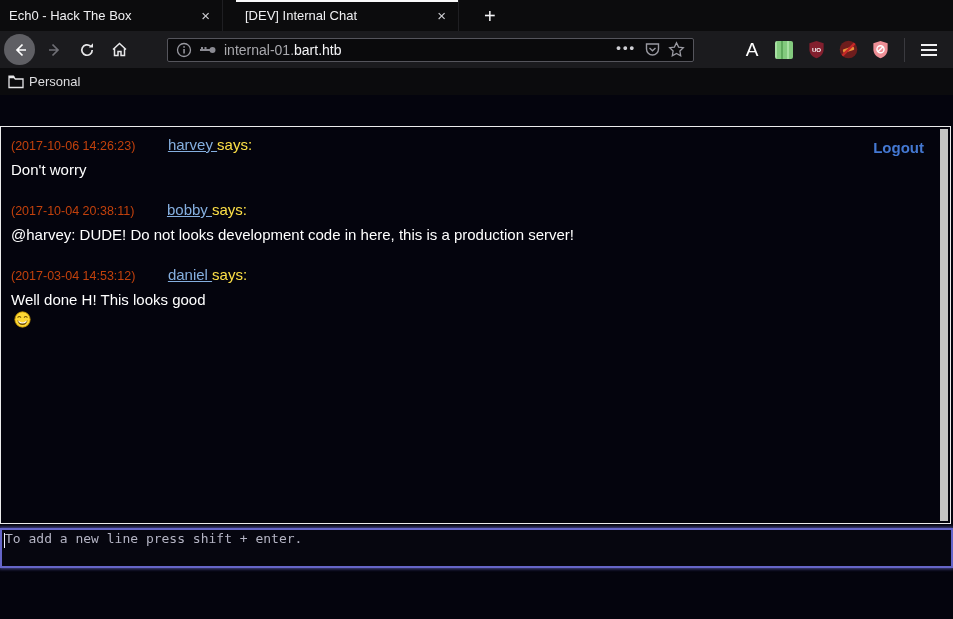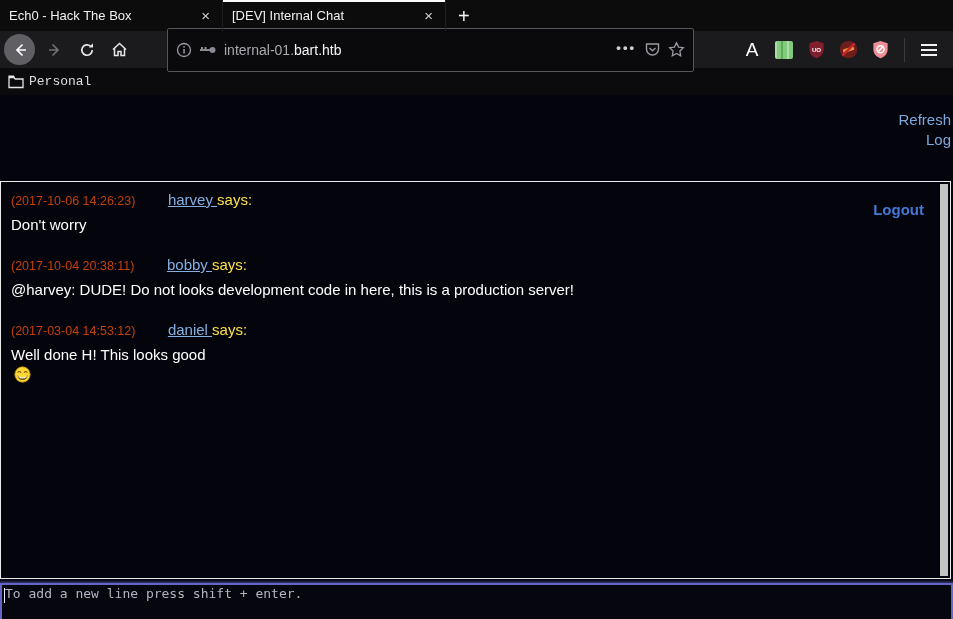--- a/index.html
+++ b/index.html
@@ -1,55 +1,55 @@
 <!DOCTYPE html>
 <html><head>
 <meta charset="utf-8">
 <style>
   * { margin:0; padding:0; box-sizing:border-box; }
   html,body { width:953px; height:619px; overflow:hidden; background:#04040d;
               font-family:"Liberation Sans", sans-serif; }
 
   
-  .tab-bar { height:31px; background:#0c0c0d; display:flex; align-items:stretch; }
+  .tab-bar { height:31px; background:#0c0c0d; display:flex; align-items:stretch;gap:13px; }
   .tab { width:223px; display:flex; align-items:center; padding:0 8px 0 9px;
          position:relative; color:#f0f0f2; font-size:13px; cursor:default;
          border-right:1px solid #1f1f22; }
   .tab.active::before { content:""; position:absolute; top:0; left:0; right:0; height:2px; background:#fafafa; }
   .tab-title { flex:1; white-space:nowrap; overflow:hidden; }
   .tab-close { color:#cfcfd3; font-size:15px; padding:0 4px; line-height:1; }
   .new-tab-button { color:#f5f5f7; font-size:20px; font-weight:400; padding:2px 12px 0; display:flex; align-items:center; }
 
   .nav-bar { height:37px; background:#1b1b1e; display:flex; align-items:center; padding:0 8px 0 4px; }
   .nav-btn { width:28px; height:28px; display:flex; align-items:center; justify-content:center; margin-right:4px; }
   .back-circle { width:31px; height:31px; border-radius:50%; background:#5f5f64; display:flex; align-items:center; justify-content:center; margin-right:6px; }
-  .url-bar { width:527px; height:44px; background:#0a0a0c; border:1px solid #55555c; border-radius:2px;
+  .url-bar { width:527px; height:24px; background:#0a0a0c; border:1px solid #55555c; border-radius:2px;
              display:flex; align-items:center; padding:0 8px; margin-right:14px; }
   .url-icon { display:flex; align-items:center; margin-right:7px; }
   .url-text { font-size:14px; flex:1; white-space:nowrap; overflow:hidden; }
   .url-sub { color:#a9a9ae; } .url-dom { color:#f5f5f7; }
   .dots { color:#cfcfd4; font-size:13px; letter-spacing:2px; margin:0 8px 4px 0; font-weight:bold; }
   .ext-btn { width:26px; height:26px; display:flex; align-items:center; justify-content:center; margin:0 3px; }
   .a-ext { color:#fff; font-size:19px; font-weight:400; }
   .green-ext { width:18px; height:18px; border-radius:2px; background:#83ca7e;
                background-image:linear-gradient(90deg,#a7e0a2 2px,transparent 2px,transparent 6px,#5ea95c 6px,#5ea95c 8px,transparent 8px,transparent 12px,#a7e0a2 12px,#a7e0a2 14px,transparent 14px); }
   .chrome-sep { width:1px; height:24px; background:#3a3a3f; margin:0 8px; }
   .hamburger { display:flex; flex-direction:column; gap:3px; padding:4px 8px; }
   .hamburger span { width:16px; height:2px; background:#f0f0f2; }
 
-  .bookmarks-bar { height:27px; background:#0b0b0d; display:flex; align-items:center; padding-left:8px;font-family:Liberation Mono, monospace; }
+  .bookmarks-bar { height:27px; background:#0b0b0d; display:flex; align-items:center; padding-left:8px; }
   .bookmark-item { display:flex; align-items:center; gap:5px; color:#dedee0; font-size:13px; }
 
   
   .page { height:524px; position:relative; background:#04040d; }
   .top-links { text-align:right; padding:15px 2px 0 0; }
   .top-links a { display:block; color:#7fa9da; font-size:15px; line-height:20px; text-decoration:none; }
 
   .chat-box { margin:31px 2px 0 0; height:398px; border:1px solid #ececec; position:relative; }
-  .logout-link { position:absolute; top:19px; right:26px; color:#4478d2; font-weight:bold; font-size:15px; text-decoration:none; }
+  .logout-link { position:absolute; top:12px; right:26px; color:#4478d2; font-weight:bold; font-size:15px; text-decoration:none; }
   .chat-scrollbar { position:absolute; top:2px; bottom:2px; right:2px; width:8px; background:#c3c3c3; }
   .messages { padding:9px 10px; color:#fff; }
   .message { margin-bottom:20px; }
   .msg-meta { line-height:17px; }
   .timestamp { font-size:12.5px; color:#c2410c; }
   .username { font-size:15px; color:#85afdf; text-decoration:underline;margin-left:29px; }
   .says { font-size:15px; color:#fde047; }
   .msg-body { font-size:15px; line-height:22px; margin-top:4px; }
   .emoji { vertical-align:-3px; margin-left:3px; }
 
@@ -181,24 +181,20 @@
     <span>
       <svg width="16" height="14" viewBox="0 0 16 14">
           <path d="M1 2.5 h5 l1.3 1.5 H15 V12.5 H1 Z M1 2.5 V1.2 h4.4 l1 1.3" fill="none" stroke="#e6e6e8" stroke-width="1.3"></path>
         </svg>
     </span>
     <span>Personal</span>
   </div>
 </div>
 
 <div class="page">
-  <div class="top-links">
-    <a href="#">Refresh</a>
-    <a href="#">Log</a>
-  </div>
 
   <div class="chat-box">
     <a href="#" class="logout-link">Logout</a>
     <div class="messages">
   <div class="message">
     <div class="msg-meta">
       <span class="timestamp">(2017-10-06 14:26:23) </span>
       <a href="#" class="username">harvey </a>
       <span class="says">says:</span>
     </div>

